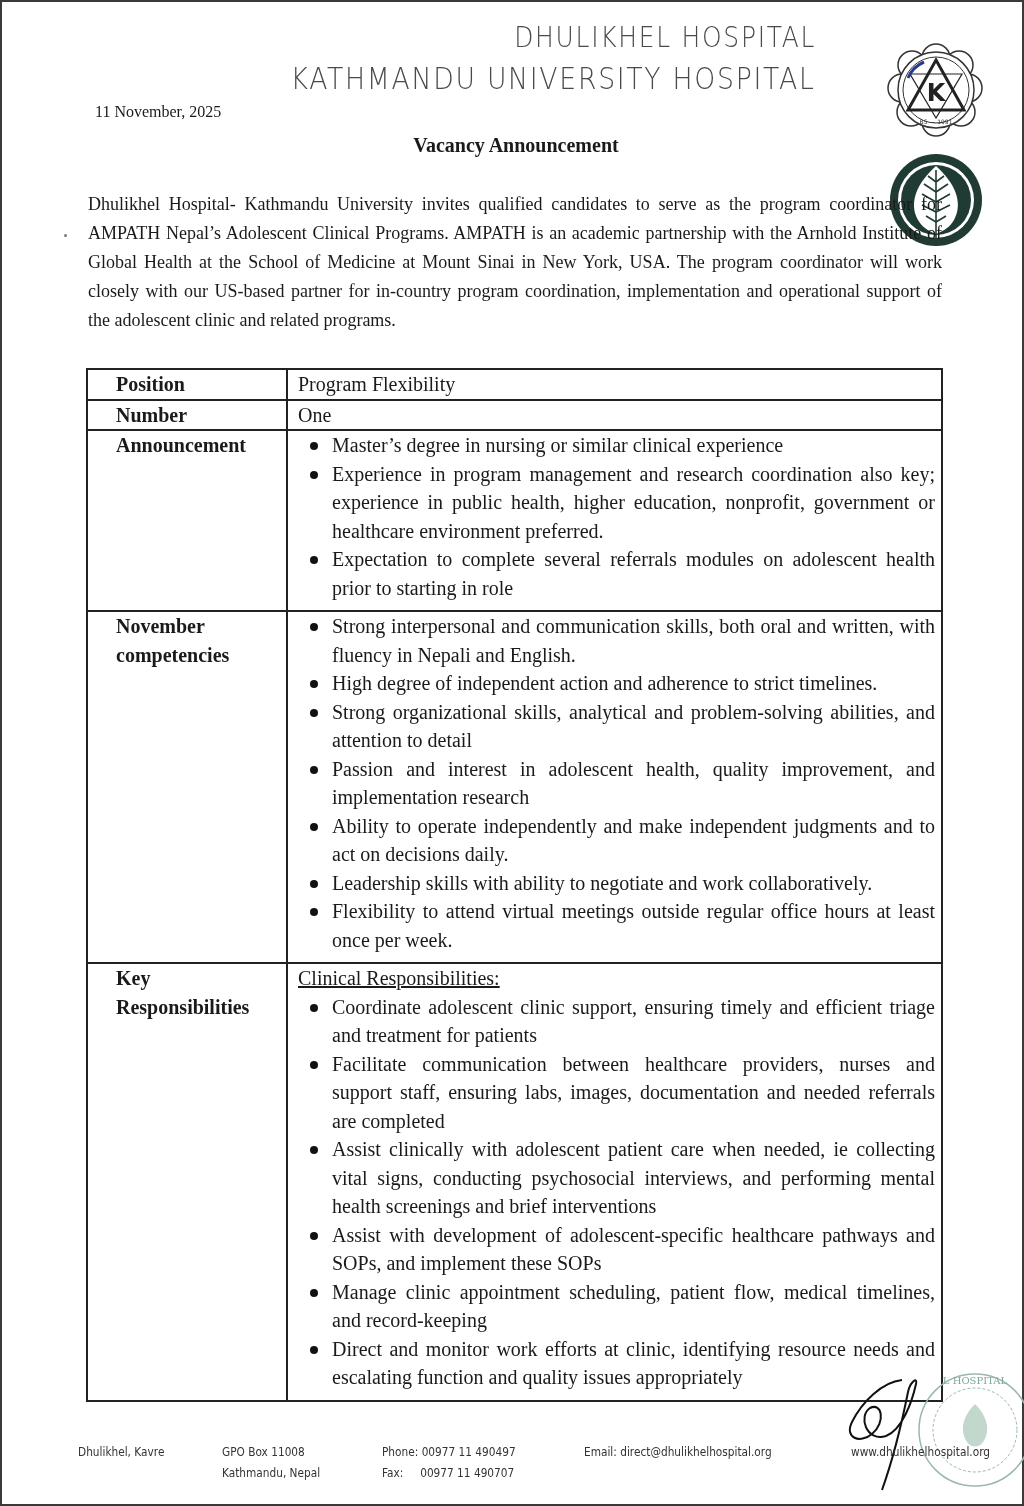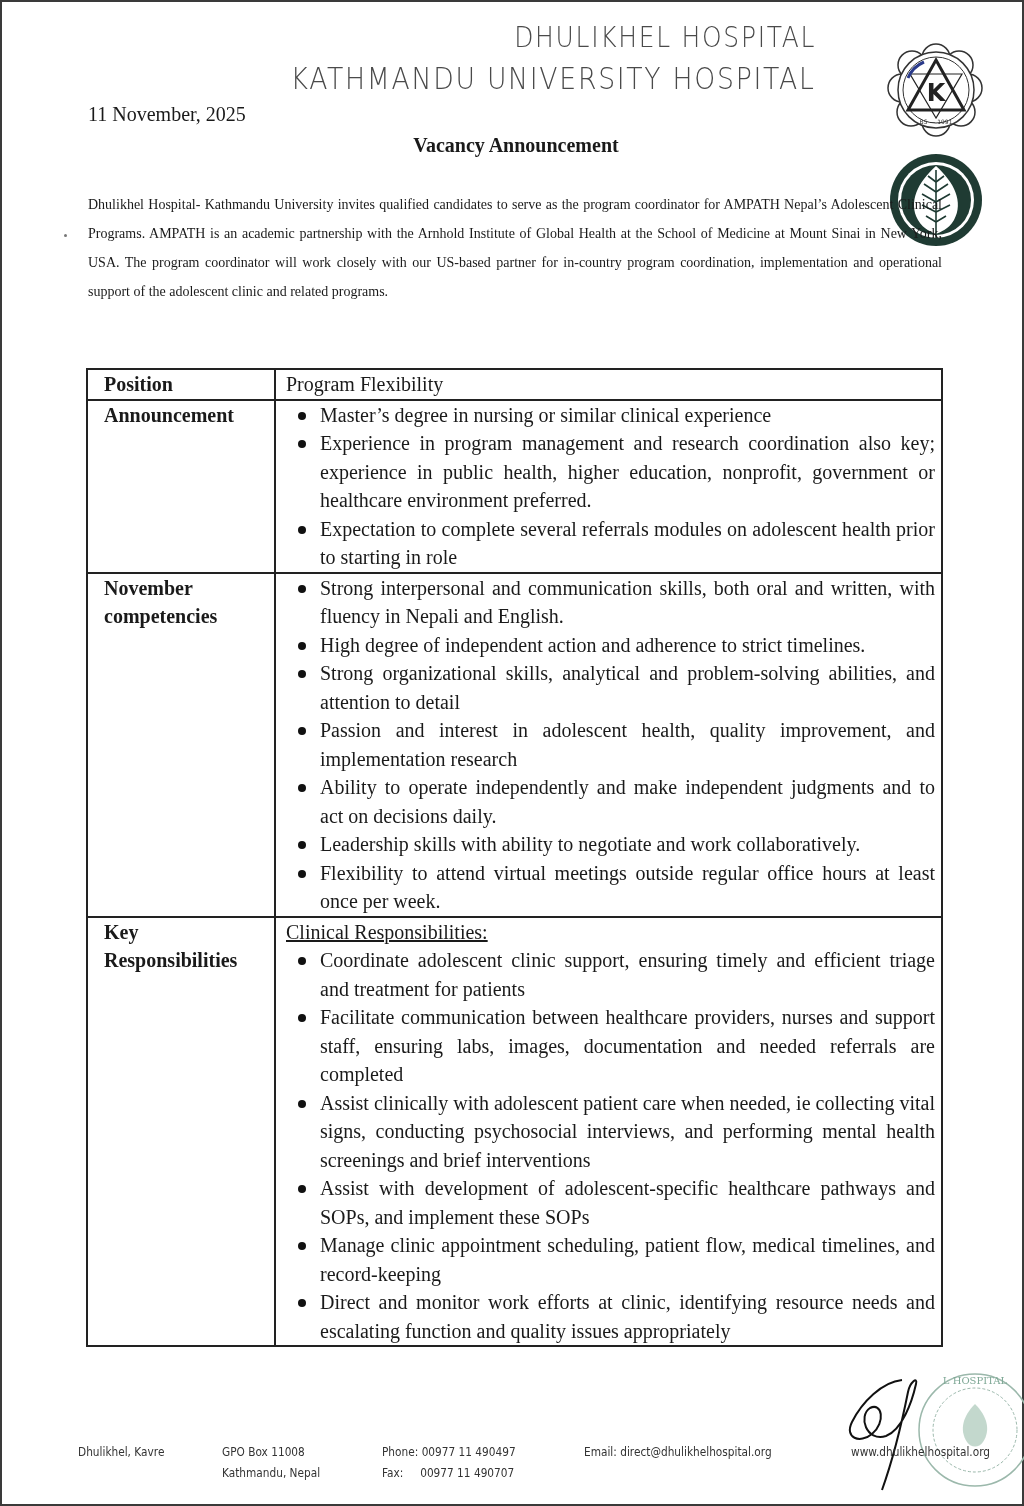--- a/index.html
+++ b/index.html
@@ -17,39 +17,39 @@
     position: absolute; right: 208px;
     font-family: "DejaVu Sans", sans-serif;
     font-weight: 300; letter-spacing: 2px; color: #4a4a4a;
     transform: scaleX(0.86); transform-origin: right center;
     white-space: nowrap;
   }
   #hdr1 { top: 20px; font-size: 29px; }
   #hdr2 { top: 60px; font-size: 31px; }
   .logo-ku { position: absolute; left: 884px; top: 38px; width: 104px; height: 104px; }
   .logo-leaf { position: absolute; left: 888px; top: 152px; width: 96px; height: 96px; }
-  .date { position: absolute; left: 88px; top: 103px; font-size: 20px; }
+  .date { position: absolute; left: 95px; top: 103px; font-size: 16px; }
   .title {
     position: absolute; left: 0; width: 1032px; top: 134px; text-align: center;
     font-size: 20px; font-weight: bold;
   }
   .intro {
     position: absolute; left: 88px; top: 190px; width: 854px;
-    font-size: 14px; line-height: 29px; text-align: justify;
+    font-size: 18px; line-height: 29px; text-align: justify;
   }
   .stray-dot { position: absolute; left: 64px; top: 234px; width: 3px; height: 3px; background: #777; border-radius: 50%; }
 
   table.vac {
     position: absolute; left: 86px; top: 368px; width: 857px;
     border-collapse: collapse; font-size: 20px; line-height: 28.5px;
   }
   table.vac td { border: 2px solid #222; vertical-align: top; padding: 0 6px 0 10px; }
-  table.vac td.lbl { width: 164px; font-weight: bold; padding-left: 16px; }
+  table.vac td.lbl { width: 164px; font-weight: bold; padding-left: 28px; }
   table.vac td.val { padding-left: 10px; padding-right: 6px; }
-  ul.bl { margin: 0; padding: 0 0 0 34px; list-style: none; }
+  ul.bl { margin: 0; padding: 0 0 8px 34px; list-style: none; }
   ul.bl li { position: relative; text-align: justify; }
   ul.bl li::before {
     content: ""; position: absolute; left: -22px; top: 11px;
     width: 8px; height: 8px; border-radius: 50%; background: #111;
   }
   .subhead { text-decoration: underline; font-family: Liberation Serif, serif; }
 
   .footer { position: absolute; top: 1442px; font-family: "DejaVu Sans", sans-serif; font-size: 12px; color: #333; line-height: 21px; transform: scaleX(0.88); transform-origin: left top; white-space: nowrap; }
   #f-addr { left: 78px; }
   #f-gpo { left: 222px; }
@@ -101,20 +101,24 @@
 <div class="date">11 November, 2025</div>
 <div class="title">Vacancy Announcement</div>
 <div class="stray-dot"></div>
 <div class="intro">Dhulikhel Hospital- Kathmandu University invites qualified candidates to serve as the program coordinator for AMPATH Nepal’s Adolescent Clinical Programs. AMPATH is an academic partnership with the Arnhold Institute of Global Health at the School of Medicine at Mount Sinai in New York, USA. The program coordinator will work closely with our US-based partner for in-country program coordination, implementation and operational support of the adolescent clinic and related programs.</div>
 
 <table class="vac">
   <tbody>
       <tr>
     <td class="lbl">Position</td>
     <td class="val">Program Flexibility</td>
+  </tr>
+  <tr>
+    <td class="lbl">Number</td>
+    <td class="val">One</td>
   </tr>
   <tr>
     <td class="lbl">Announcement</td>
     <td class="val">
       <ul class="bl">
         <li>Master’s degree in nursing or similar clinical experience</li>
         <li>Experience in program management and research coordination also key; experience in public health, higher education, nonprofit, government or healthcare environment preferred.</li>
         <li>Expectation to complete several referrals modules on adolescent health prior to starting in role</li>
       </ul>
     </td>

